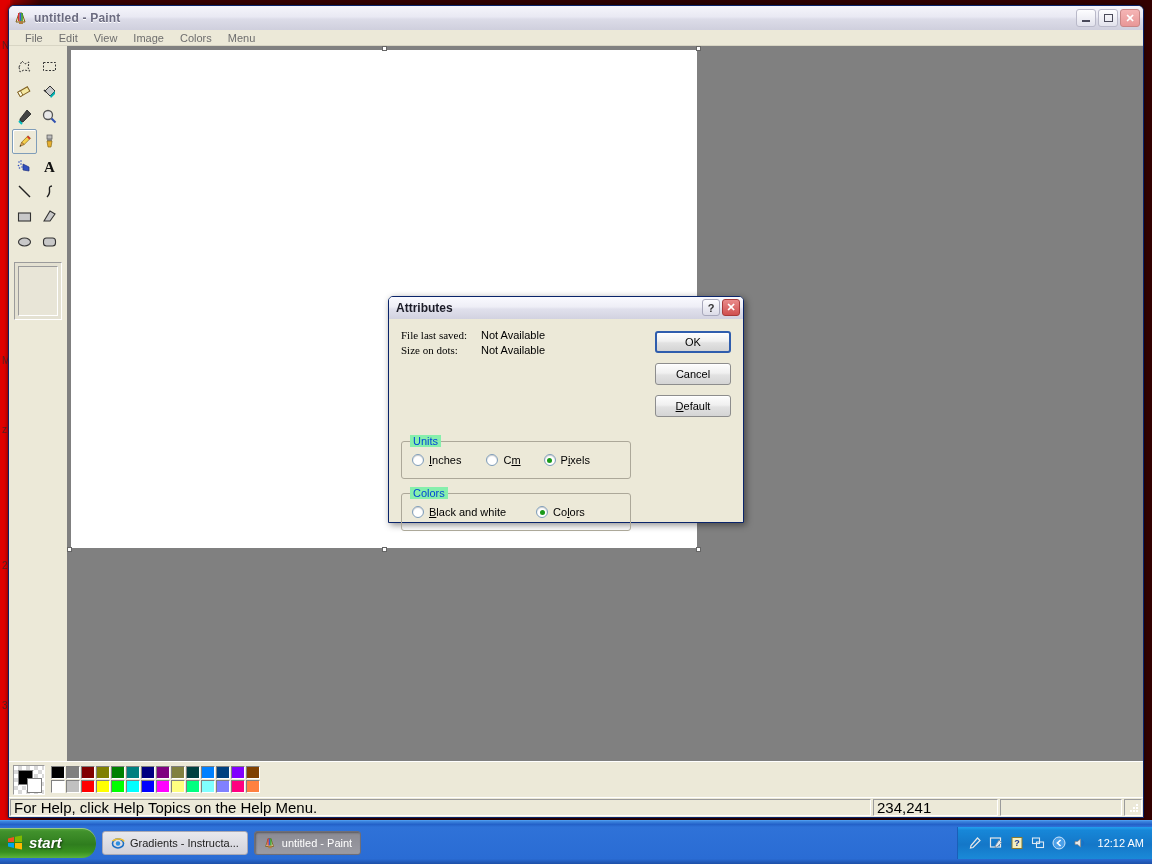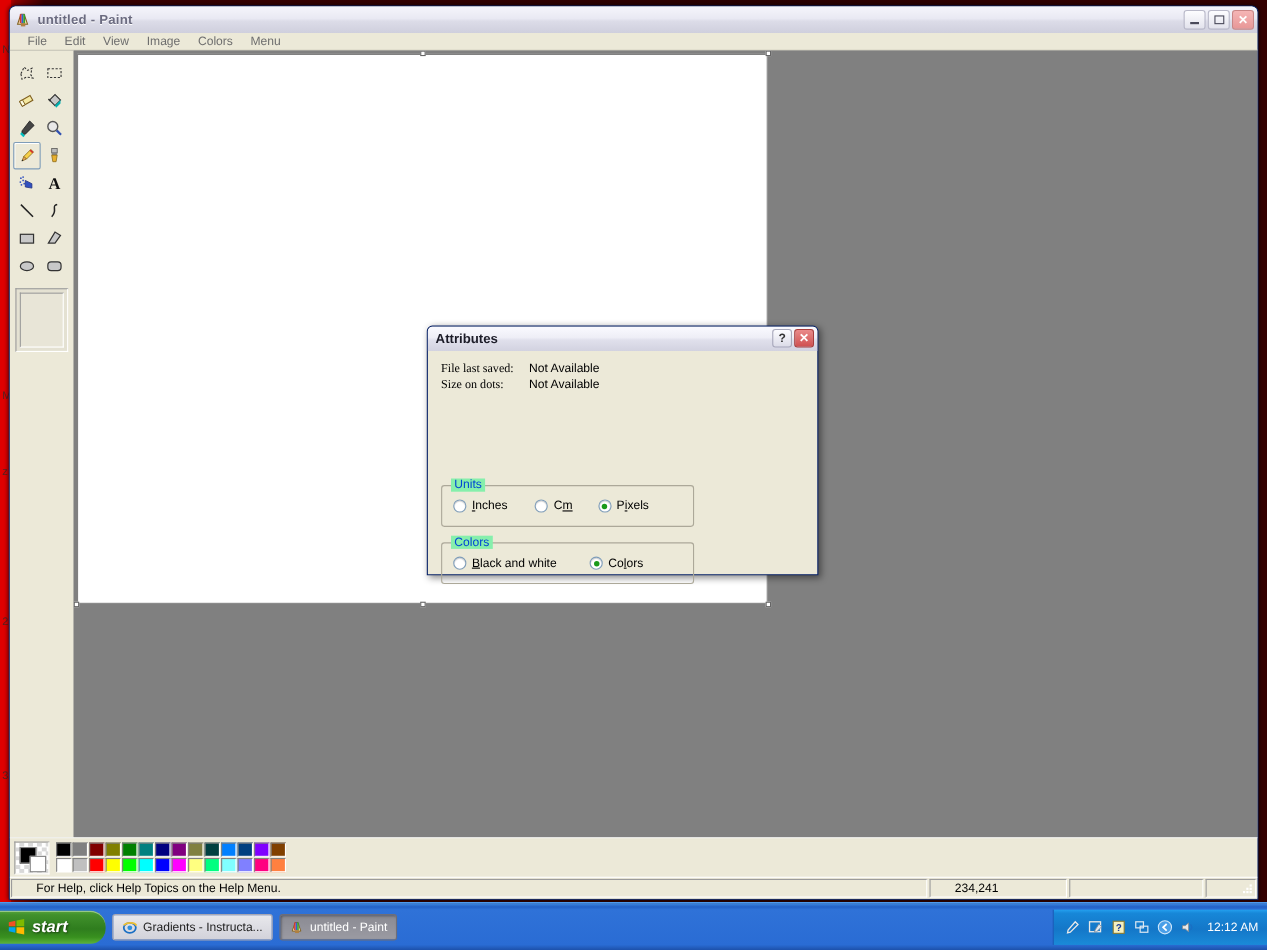--- a/index.html
+++ b/index.html
@@ -133,21 +133,21 @@
     border-right:1px solid #fff;border-bottom:1px solid #fff;
   }
   
   #status-bar {
     flex:0 0 20px;height:20px;background:#ece9d8;
     display:flex;align-items:stretch;border-top:1px solid #fff;
   }
   .status-pane {
     border-top:1px solid #9b9b9b;border-left:1px solid #9b9b9b;
     border-right:1px solid #fff;border-bottom:1px solid #fff;
-    display:flex;align-items:center;padding:0 22px;font-size:11px;color:#000;
+    display:flex;align-items:center;padding:0 3px;font-size:15px;color:#000;
     margin:1px;
   }
   #status-help { flex:1; }
   #status-coords { width:125px; }
   #status-size { width:122px; }
   #status-grip { width:18px; position:relative; }
   
   #taskbar {
     position:absolute;left:0;bottom:0;width:1152px;height:44px;
     background:linear-gradient(180deg,#3f8ae2 0%,#2361c8 8%,#2f72d8 14%,#2a6cd4 88%,#1c4fa8 100%);
@@ -537,20 +537,25 @@
           <span class="radio"></span>
           <span><span class="u">B</span>lack and white</span>
         </label>
         <label class="radio-item" style="margin-left:30px;">
           <span class="radio checked"></span>
           <span>Co<span class="u">l</span>ors</span>
         </label>
       </div>
     </div>
 
+    <div class="btn-col">
+      <div class="dialog-button default">OK</div>
+      <div class="dialog-button">Cancel</div>
+      <div class="dialog-button"><span class="u">D</span>efault</div>
+    </div>
   </div>
 </div>
 
 <div id="taskbar">
   <div id="start-button">
     <svg width="18" height="18" viewBox="0 0 18 18">
       <path d="M2 4.5 L8 3 L8 8 L2 8 Z" fill="#f25022"></path>
       <path d="M9 2.8 L16 1.5 L16 8 L9 8 Z" fill="#7fba00"></path>
       <path d="M2 9 L8 9 L8 14 L2 12.5 Z" fill="#00a4ef"></path>
       <path d="M9 9 L16 9 L16 15.5 L9 14.2 Z" fill="#ffb900"></path>

